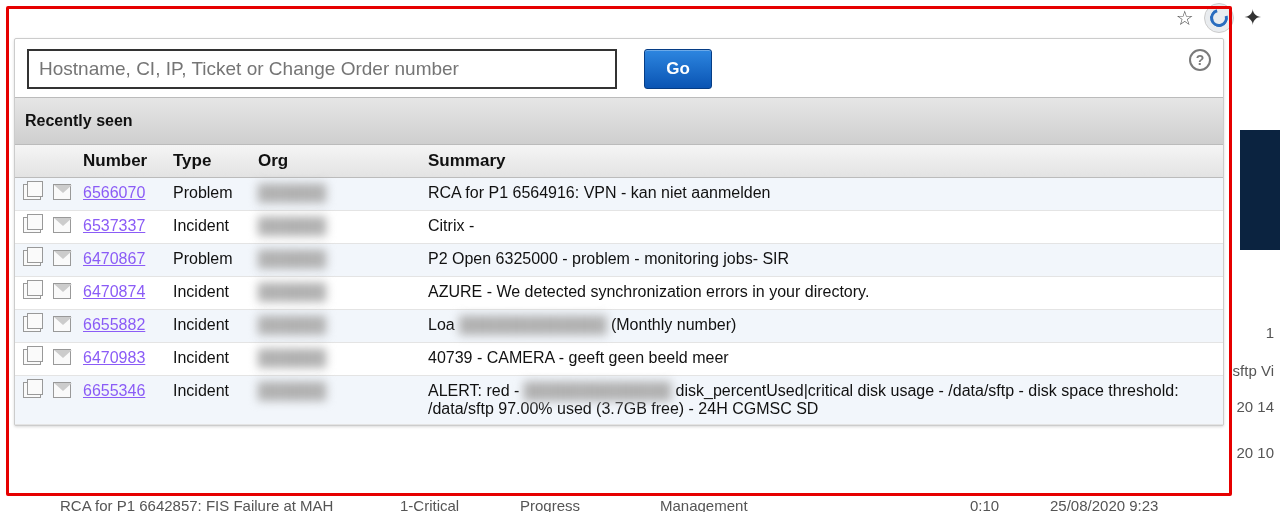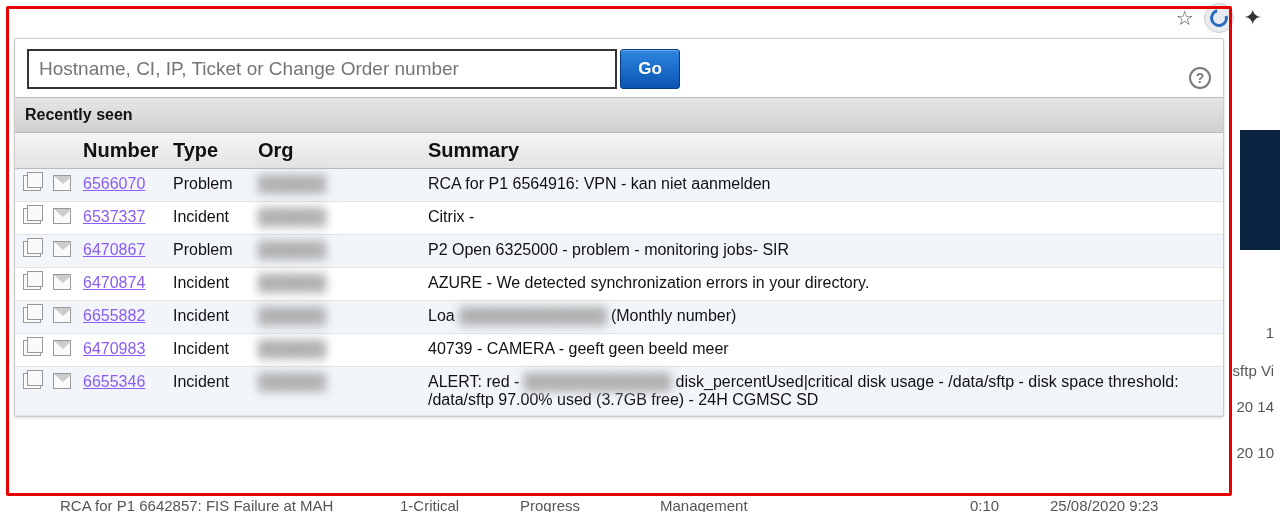--- a/index.html
+++ b/index.html
@@ -12,29 +12,29 @@
   .ext-circle { width: 30px; height: 30px; border-radius: 50%; background: #e9ecef; display:flex; align-items:center; justify-content:center; cursor:pointer; border:1px solid #ccc;}
   .ext-swirl { width:18px; height:18px; border:3px solid #2a6dbf; border-top-color:transparent; border-radius:50%; transform:rotate(30deg);}
   .puzzle { font-size:22px; color:#333; cursor:pointer;}
 
   
   .highlight { position: absolute; left: 6px; top: 6px; width: 1226px; height: 490px; border: 3px solid #e60000; border-radius: 2px; pointer-events: none; z-index: 5; }
 
   
   .panel { position: absolute; left: 14px; top: 38px; width: 1210px; background: #fff; border: 1px solid #ccc; border-radius: 2px; box-shadow: 0 1px 3px rgba(0,0,0,0.15); }
 
-  .search-row { display:flex; align-items:flex-end; gap:3px; padding:10px 12px 8px 12px; }
+  .search-row { display:flex; align-items:flex-start; gap:27px; padding:10px 12px 8px 12px; }
   .search-input { flex: 0 0 590px; height: 40px; padding: 4px 10px; font-size: 19px; color:#777; border: 2px solid #333; background:#fff; }
-  .go-btn { width:60px; height:40px; background: linear-gradient(#2d86e0,#0a54b3); color:#fff; font-weight:bold; font-size:17px; border:1px solid #063d85; border-radius:3px; cursor:pointer; box-shadow: inset 0 1px 0 rgba(255,255,255,0.3);}
+  .go-btn { width:68px; height:40px; background: linear-gradient(#2d86e0,#0a54b3); color:#fff; font-weight:bold; font-size:17px; border:1px solid #063d85; border-radius:3px; cursor:pointer; box-shadow: inset 0 1px 0 rgba(255,255,255,0.3);}
   .help-icon { margin-left:auto; width:22px; height:22px; border:2px solid #7a7a7a; border-radius:50%; display:flex; align-items:center; justify-content:center; color:#7a7a7a; font-size:14px; font-weight:bold; cursor:pointer;}
 
-  .section-head { background: linear-gradient(#e6e6e6,#cfcfcf); border-top:1px solid #bbb; border-bottom:1px solid #bbb; font-weight:bold; padding:8px 10px; font-size:16px;}
+  .section-head { background: linear-gradient(#e6e6e6,#cfcfcf); border-top:1px solid #bbb; border-bottom:1px solid #bbb; font-weight:bold; padding:14px 10px; font-size:16px;}
   
   table.list { width:100%; border-collapse:collapse; table-layout:fixed; }
-  table.list thead th { text-align:left; font-weight:bold; font-size:20px; padding:6px 8px; background: linear-gradient(#f5f5f5,#e3e3e3); border-bottom:1px solid #bbb; }
+  table.list thead th { text-align:left; font-weight:bold; font-size:17px; padding:6px 8px; background: linear-gradient(#f5f5f5,#e3e3e3); border-bottom:1px solid #bbb; }
   table.list tbody tr:nth-child(odd){ background:#f2f6fb; }
   table.list tbody tr:nth-child(even){ background:#fff; }
   table.list td { padding:6px 8px; font-size:16px; border-bottom:1px solid #e4e4e4; vertical-align: top; }
   .num-link { color:#8b5cf6; text-decoration:underline; cursor:pointer; }
   .blur { filter: blur(5px); color:#b0b0b0; user-select:none; }
   .icon-cell { width:26px; text-align:center; }
   .copy-icon, .mail-icon { display:inline-block; width:18px; height:16px; border:1px solid #999; position:relative; cursor:pointer; background:#fafafa;}
   .copy-icon::after{content:"";position:absolute;left:3px;top:-4px;width:14px;height:14px;border:1px solid #999;background:#fafafa;}
   .mail-icon::after{content:"";position:absolute;left:0;top:0;width:0;height:0;border-left:9px solid transparent;border-right:9px solid transparent;border-top:8px solid #ccc;}
   col.c-icon{width:30px;} col.c-icon2{width:30px;} col.c-num{width:90px;} col.c-type{width:85px;} col.c-org{width:170px;} col.c-sum{}

